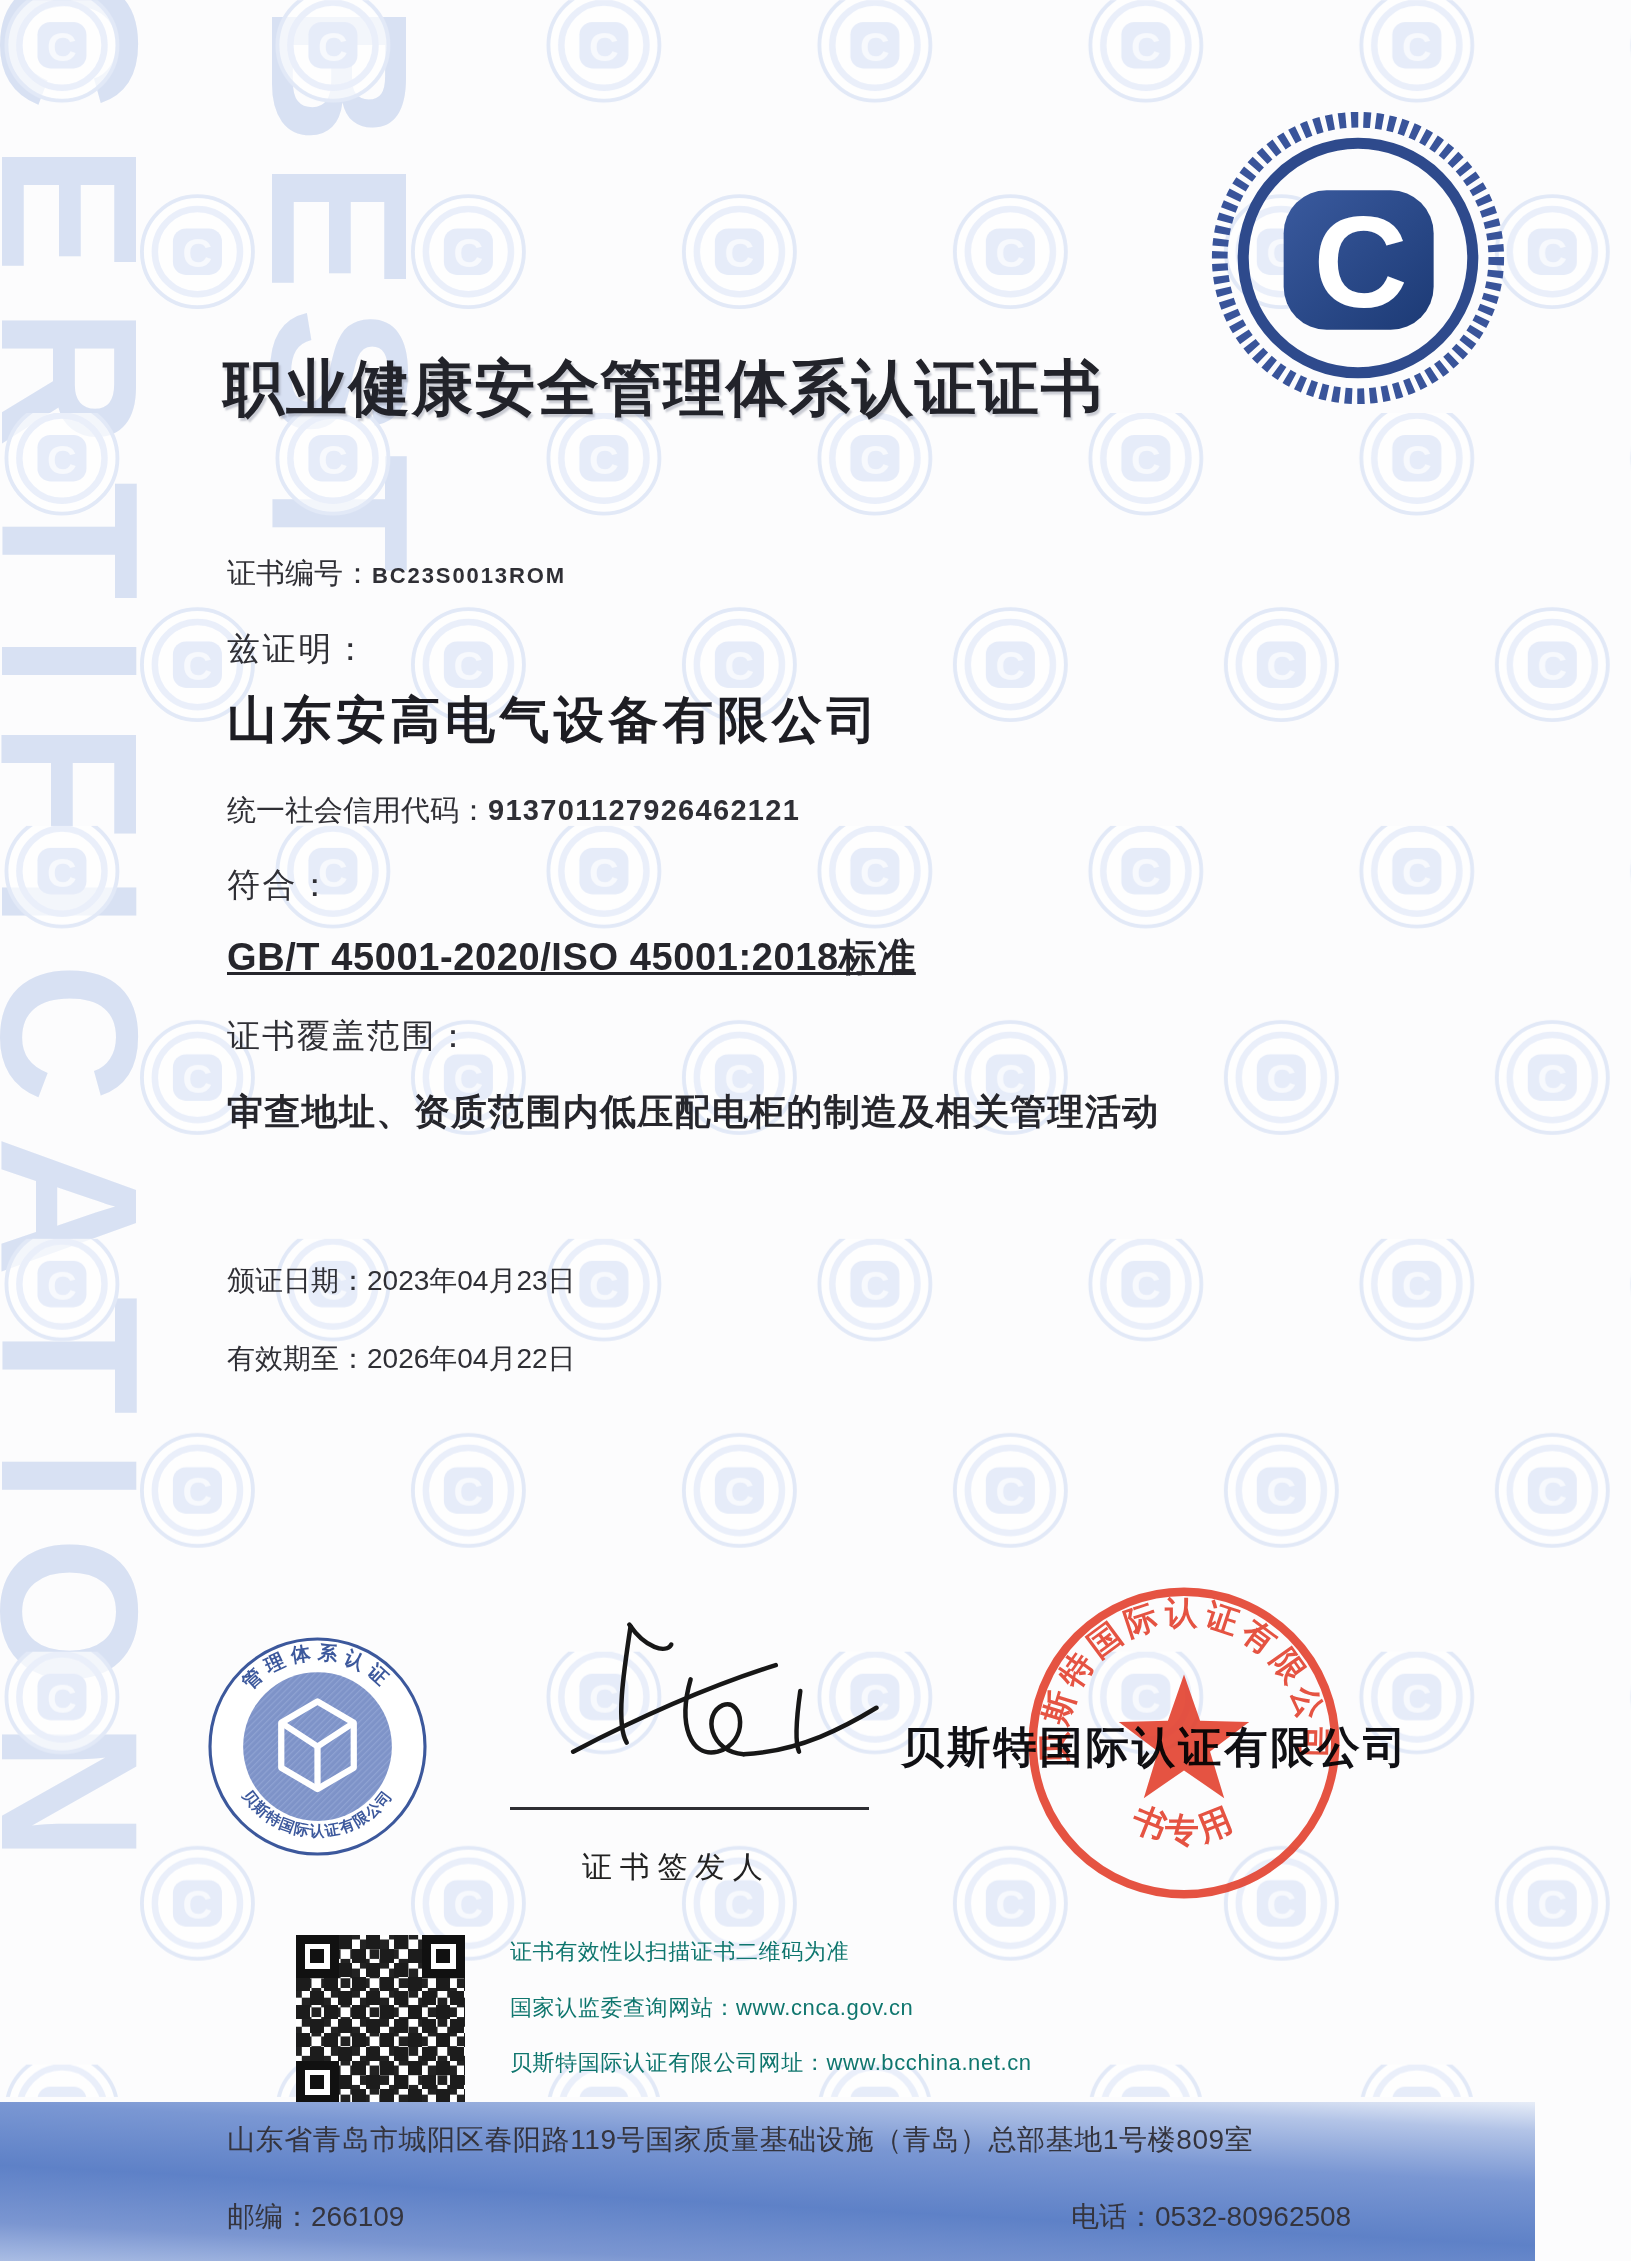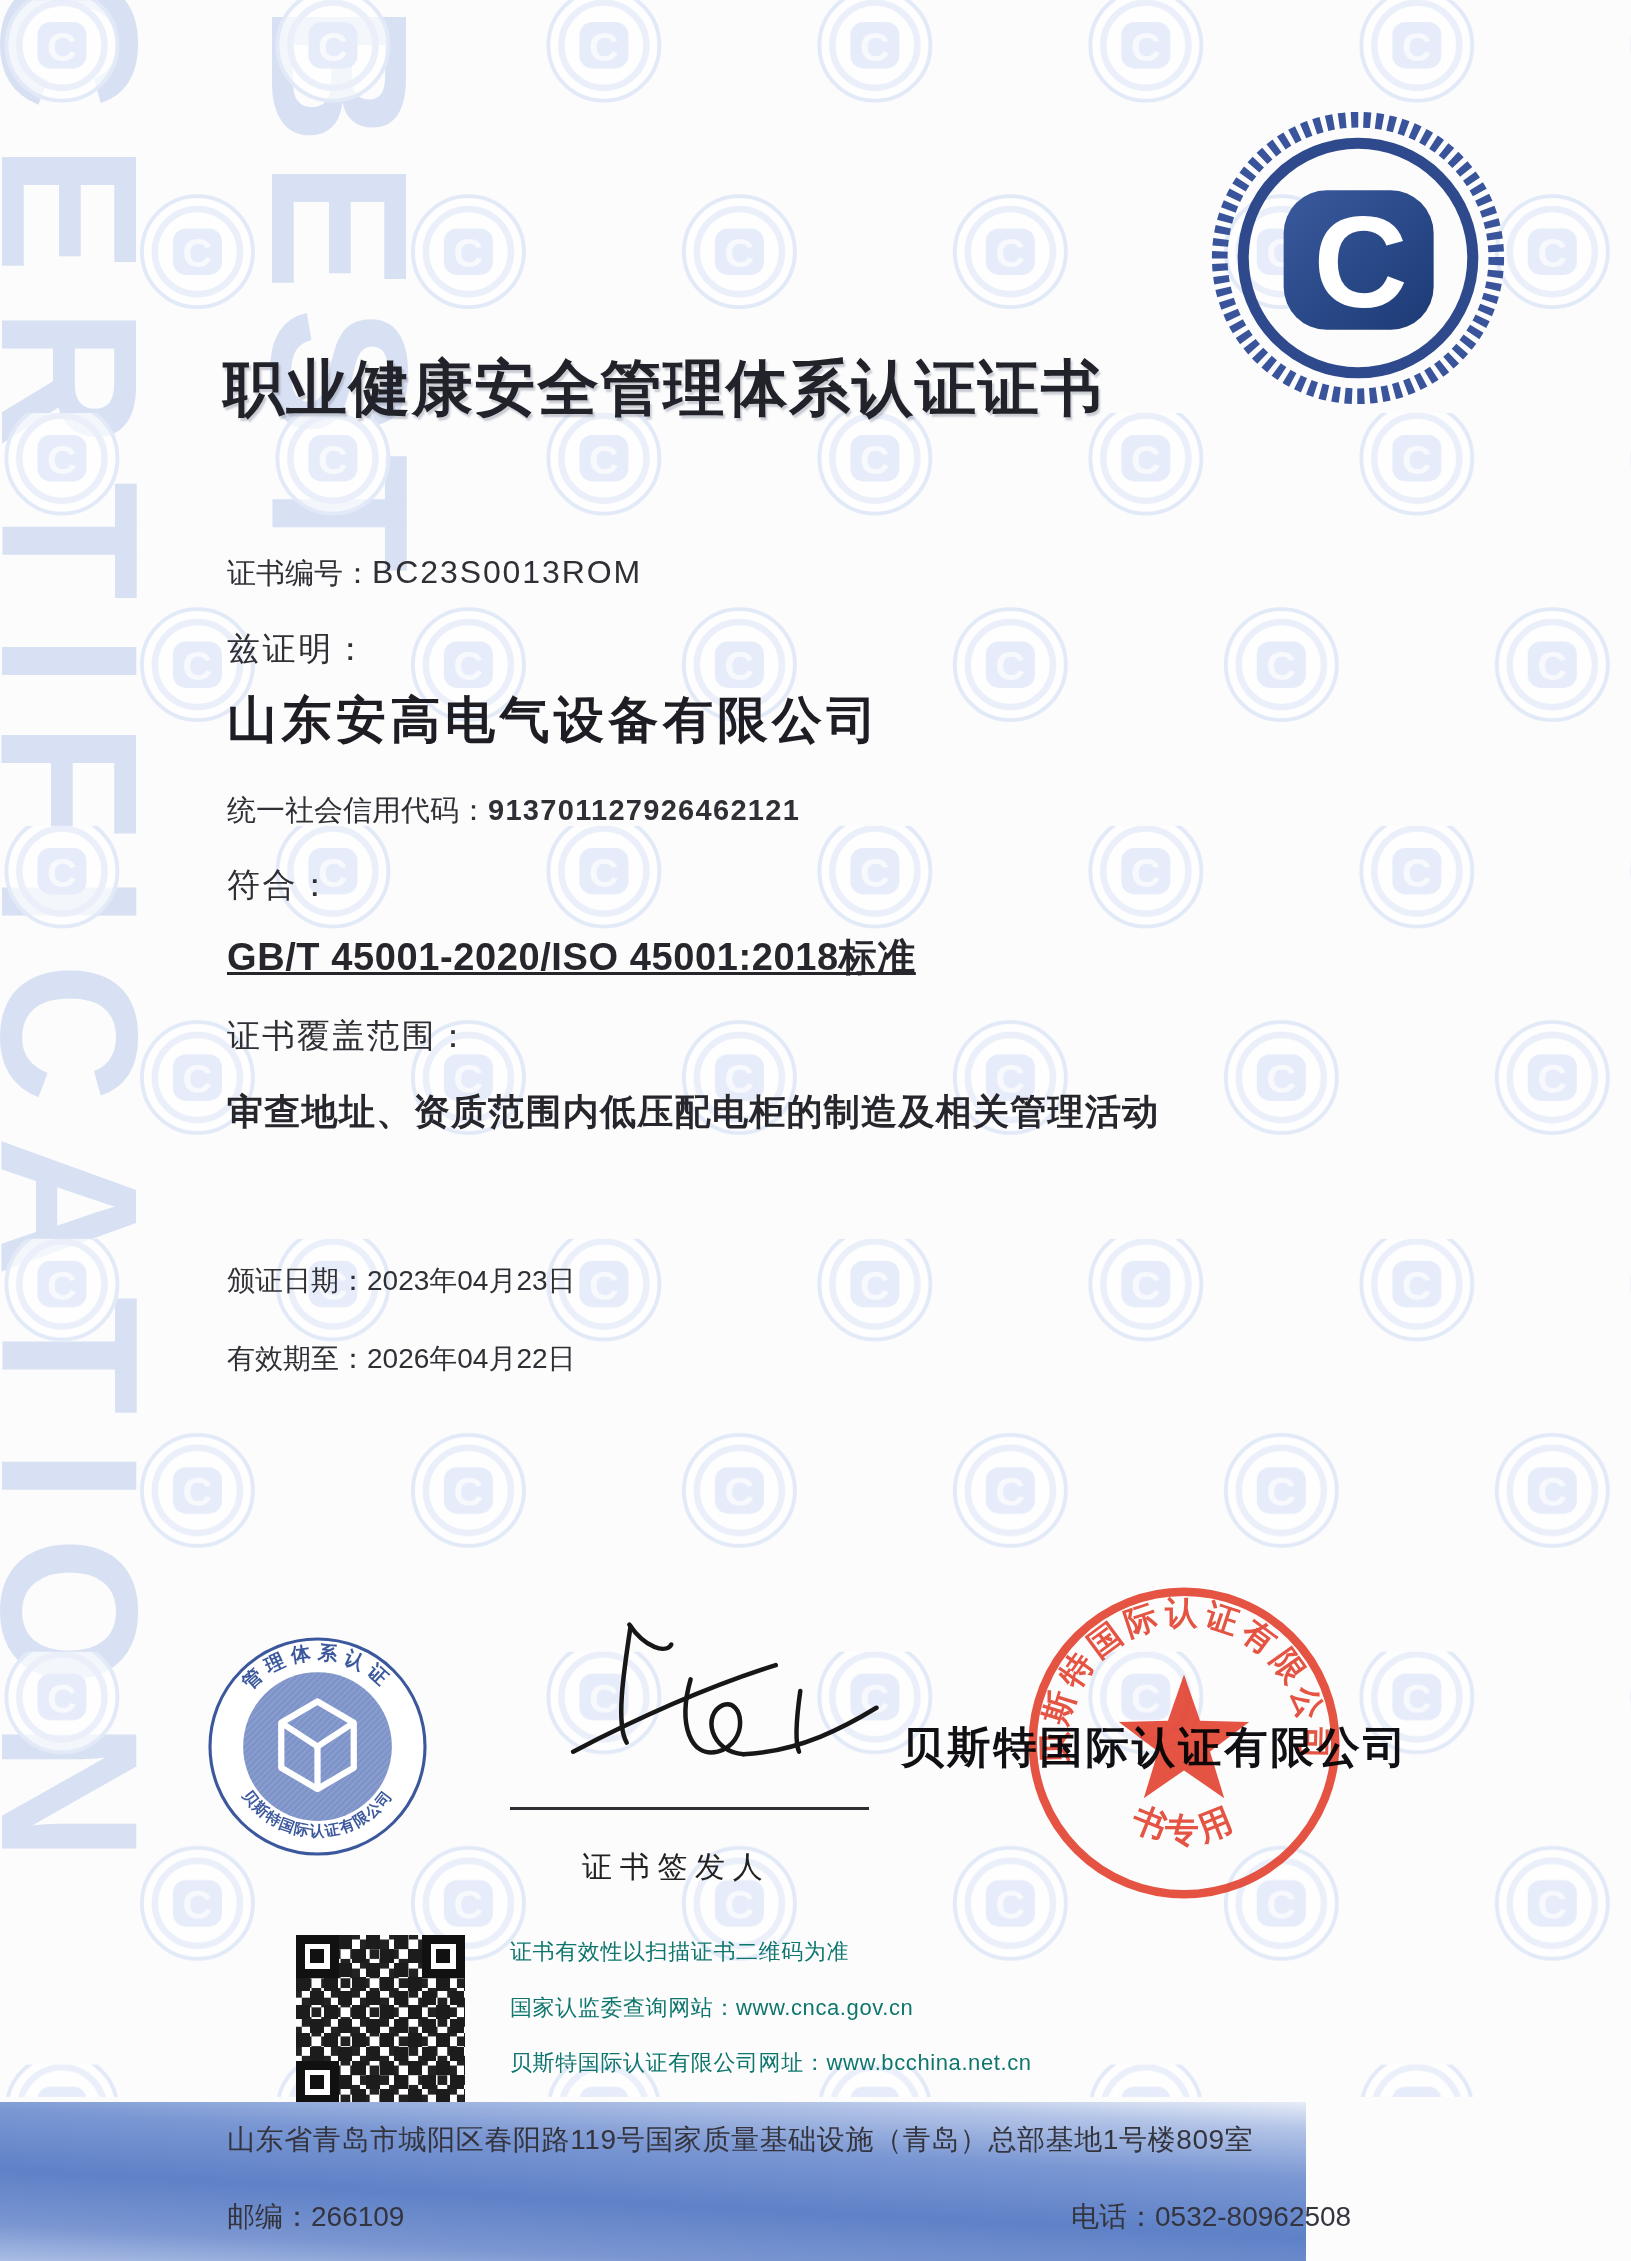--- a/index.html
+++ b/index.html
@@ -16,21 +16,21 @@
   .layer-ghost{position:absolute;left:0;top:0;z-index:1;}
 
   
   .content{position:absolute;inset:0;z-index:2;}
   .abs{position:absolute;white-space:nowrap;}
   #title{left:223px;top:348px;font-size:61px;font-weight:700;letter-spacing:1.9px;
          color:#22232a;text-shadow:1.9px 2.6px 1.9px rgba(140,145,160,.45);}
   .r{position:absolute;left:227px;white-space:nowrap;color:#2f2f35;}
   .r .val{font-weight:600;}
   #r-num{top:554px;font-size:29px;}
-  #r-num .val{font-weight:400;letter-spacing:1.9px;font-size:32px;}
+  #r-num .val{font-weight:700;letter-spacing:1.9px;font-size:22px;}
   #r-certify{top:627px;font-size:33px;letter-spacing:2.6px;}
   #r-company{top:687px;font-size:50px;font-weight:700;letter-spacing:4.5px;color:#1d1d23;}
   #r-credit{top:791px;font-size:29px;}
   #r-credit .val{letter-spacing:1.3px;}
   #r-conform{top:863px;font-size:33px;letter-spacing:2.6px;}
   #r-standard{top:932px;font-size:38px;font-weight:600;letter-spacing:0.6px;color:#26262c;text-decoration:underline;}
   #r-scope-label{top:1014px;font-size:33px;letter-spacing:1.9px;}
   #r-scope{top:1088px;font-size:36px;font-weight:600;letter-spacing:1.3px;color:#26262c;}
   #r-address{top:1181px;font-size:28px;}
   #r-issue{top:1262px;font-size:28px;}
@@ -51,21 +51,21 @@
         repeating-conic-gradient(transparent 0% 25%, #222 0% 50%);
       background-size:28px 28px,19.4px 19.4px;background-position:0 0,5.8px 4.5px;}
   .fp{position:absolute;width:43px;height:43px;border:9px solid #111;background:#fff;box-sizing:border-box;}
   .fp::after{content:"";position:absolute;left:5.2px;top:5.2px;width:14px;height:14px;background:#111;}
   .fp.tl{left:0;top:0;} .fp.tr{right:0;top:0;} .fp.bl{left:0;bottom:0;}
 
   .vline{position:absolute;left:510px;font-size:22px;color:#0f766e;letter-spacing:0.6px;white-space:nowrap;}
   #v1{top:1937px;} #v2{top:1993px;} #v3{top:2048px;}
 
   
-  #footer-bar{position:absolute;left:0;top:2102px;width:1306px;height:159px;
+  #footer-bar{position:absolute;left:0;top:2102px;width:1535px;height:159px;
       background:linear-gradient(183deg,#e7edf8 0%,#b3c4e7 12%,#7a97d3 34%,#5e81c7 60%,#7b96d1 84%,#aabde4 100%);}
   #footer-bar .fb{position:absolute;font-size:28px;color:#34343e;white-space:nowrap;}
   #fb-address{left:227px;top:19.4px;letter-spacing:0.6px;}
   #fb-postcode{left:227px;top:96px;}
   #fb-phone{left:1071px;top:96px;}
 </style>
 </head>
 <body>
 
 <div class="page">

